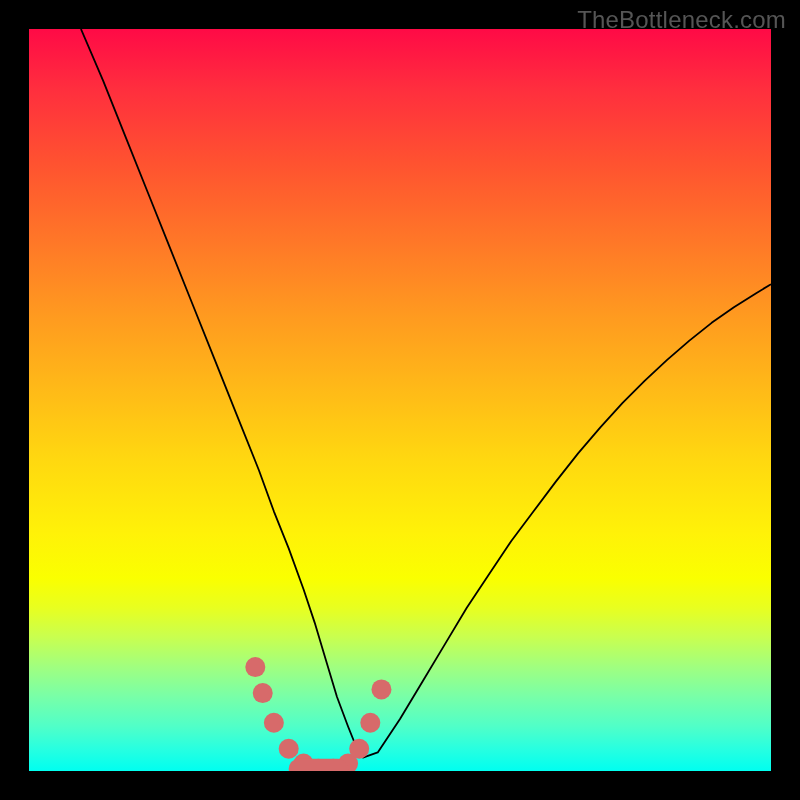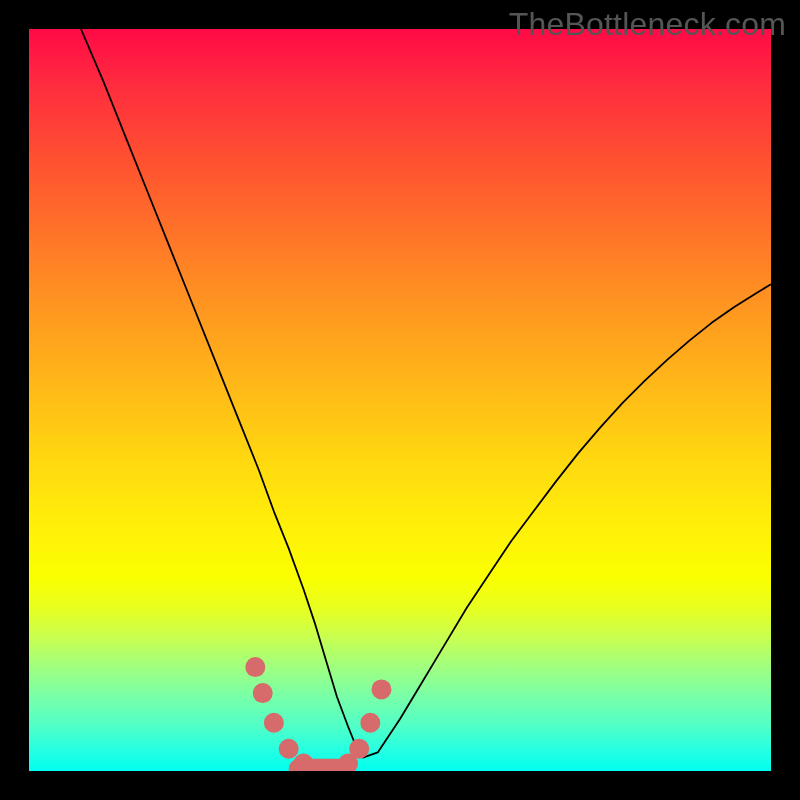--- a/index.html
+++ b/index.html
@@ -9,21 +9,21 @@
     background: #000;
     position: relative;
     overflow: hidden;
     font-family: Arial, sans-serif;
   }
   .watermark {
     position: absolute;
     top: 6px;
     right: 14px;
     color: #555;
-    font-size: 32px;
+    font-size: 24px;
     font-weight: 400;
     z-index: 10;
     letter-spacing: 0.2px;
   }
   .plot-frame {
     position: absolute;
     left: 29px;
     top: 29px;
     width: 742px;
     height: 742px;

